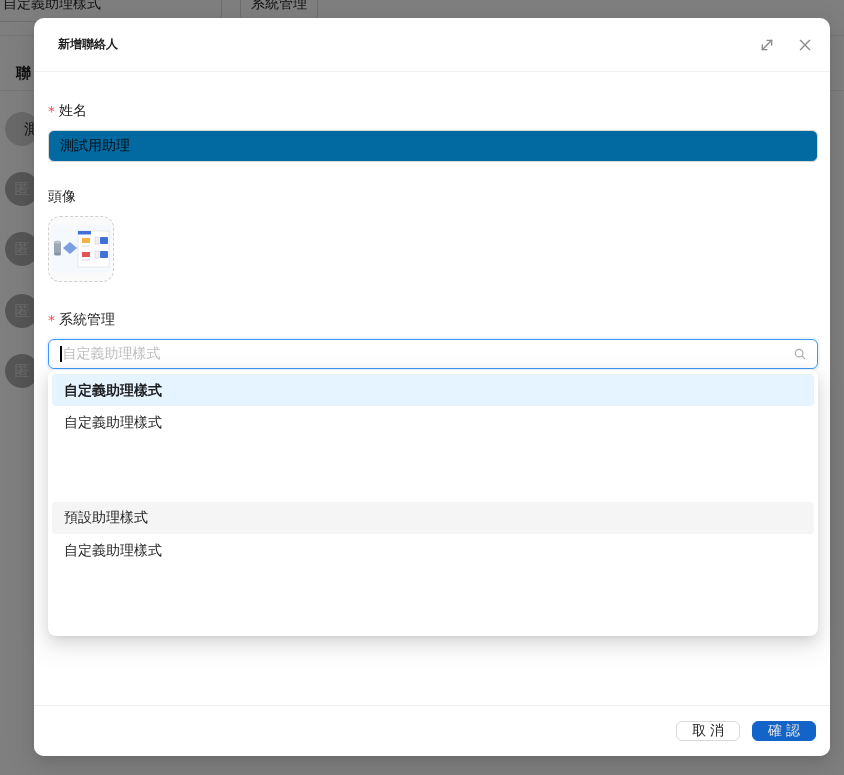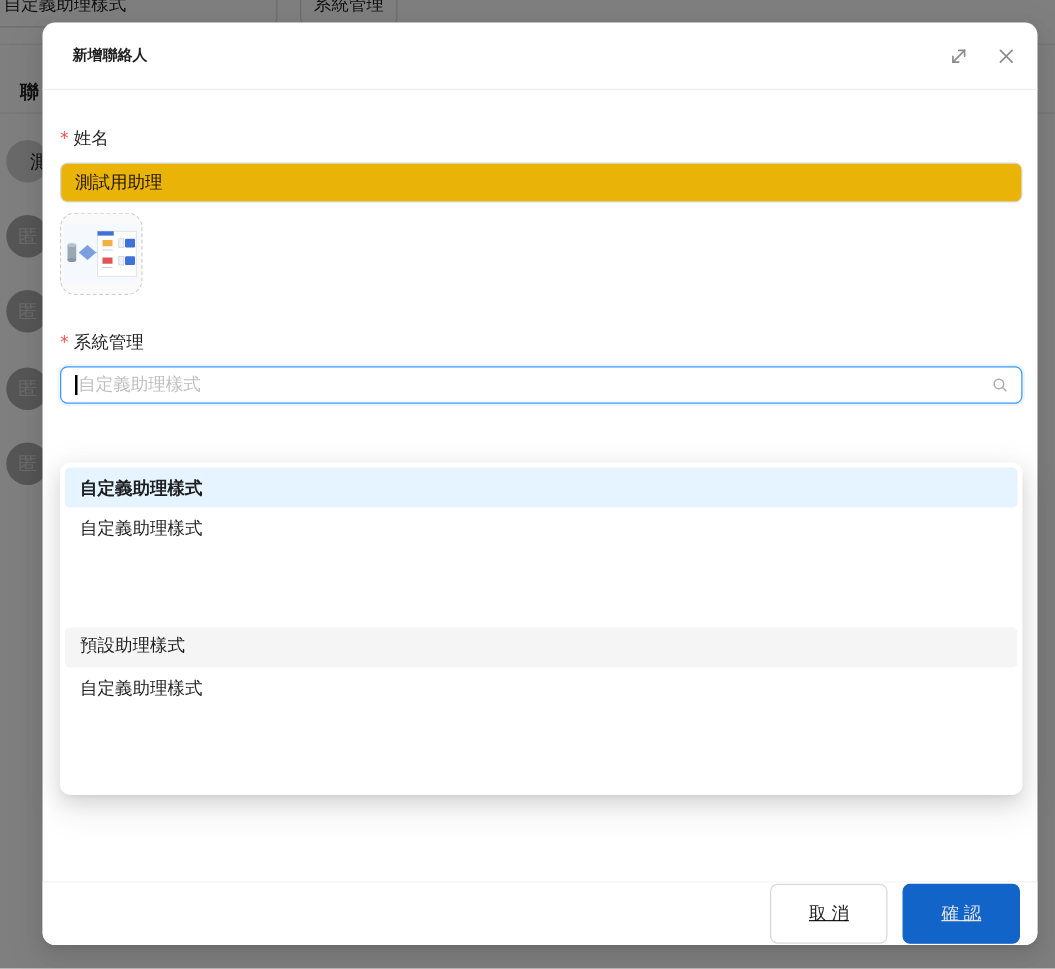--- a/index.html
+++ b/index.html
@@ -69,21 +69,21 @@
   .modal-body{padding:0 12px 0 14px;}
   .field-label{display:flex;align-items:center;height:22px;font-size:14px;color:var(--text);}
   .req{color:var(--required);margin-right:4px;font-family:"DejaVu Sans",sans-serif;}
   .lbl-name{margin-top:28px;}
   .lbl-avatar{margin-top:24px;}
   .lbl-platform{margin-top:27px;}
 
   .text-input{
     margin-top:8px;width:100%;height:32px;border:1px solid var(--border);
     border-radius:6px;padding:4px 11px;font-size:14px;color:var(--text);
-    font-family:inherit;outline:none;background:#eab308;display:block;
+    font-family:inherit;outline:none;background:#0369a1;display:block;
   }
 
   .avatar-box{
     margin-top:8px;width:66px;height:66px;border:1px dashed #d0d0d0;border-radius:12px;
     background:#fafafa;display:flex;align-items:center;justify-content:center;cursor:pointer;
   }
   .avatar-box svg{border-radius:4px;}
 
   .select-box{
     margin-top:8px;height:30px;border:1.5px solid var(--focus-border);
@@ -110,22 +110,22 @@
   .opt.hov{background:var(--hover-bg);font-family:Liberation Mono, monospace;}
   .opt.blank{cursor:default;}
 
   .modal-footer{
     position:absolute;left:0;right:0;bottom:0;height:51px;
     border-top:1px solid var(--divider);border-radius:0 0 10px 10px;
     display:flex;align-items:center;justify-content:flex-end;gap:12px;padding:0 14px;
     background:#fff;
   }
   .btn{
-    height:48px;padding:0 30px;border-radius:6px;font-size:14px;font-family:inherit;
-    display:flex;align-items:center;justify-content:center;cursor:pointer;white-space:pre;text-decoration:underline;
+    height:20px;padding:0 15px;border-radius:6px;font-size:14px;font-family:inherit;
+    display:flex;align-items:center;justify-content:center;cursor:pointer;white-space:pre;
   }
   .btn-cancel{background:#fff;border:1px solid var(--border);color:var(--text);}
   .btn-confirm{background:var(--primary);border:1px solid var(--primary);color:#e5e5e5;}
 </style>
 </head>
 <body>
 
 <div class="bg-page">
   <div class="bg-select">
     <span>自定義助理樣式</span>
@@ -178,20 +178,23 @@
     </div>
   </div>
 
   <div class="modal-body">
     <div class="field-label lbl-name">
       <span class="req">*</span>
       <span>姓名</span>
     </div>
     <input class="text-input" type="text" value="測試用助理" style="">
 
+    <div class="field-label lbl-avatar">
+      <span>頭像</span>
+    </div>
     <div class="avatar-box">
       <svg width="60" height="48" viewBox="0 0 60 48">
         <rect x="0" y="0" width="60" height="48" fill="#f5f8fc"></rect>
 
         <rect x="3" y="17" width="7" height="12" fill="#9aa7b5"></rect>
         <ellipse cx="6.5" cy="17" rx="3.5" ry="1.6" fill="#b9c3ce"></ellipse>
         <ellipse cx="6.5" cy="29" rx="3.5" ry="1.6" fill="#8694a4"></ellipse>
 
         <polygon points="19,17 26,23 19,29 12,23" fill="#7b9fe0"></polygon>
 

